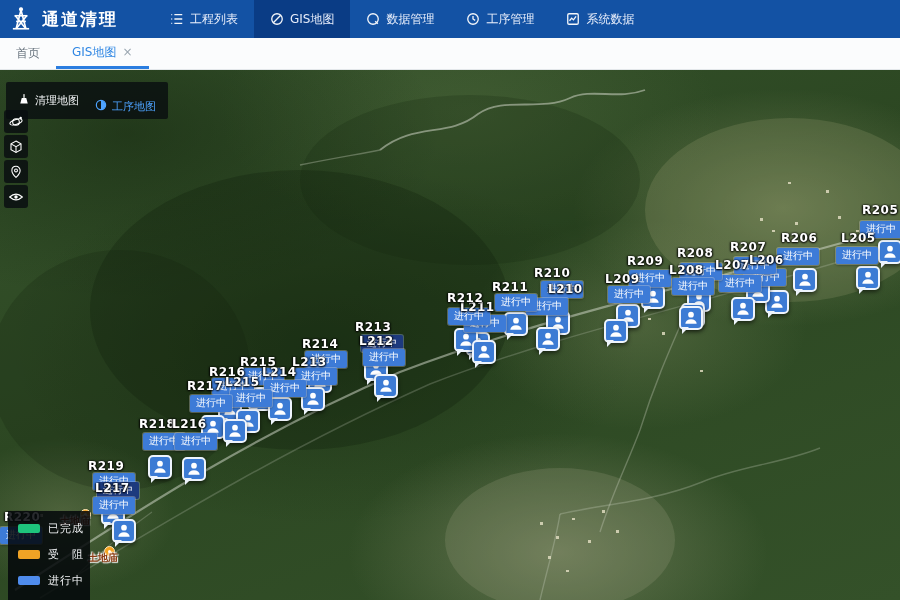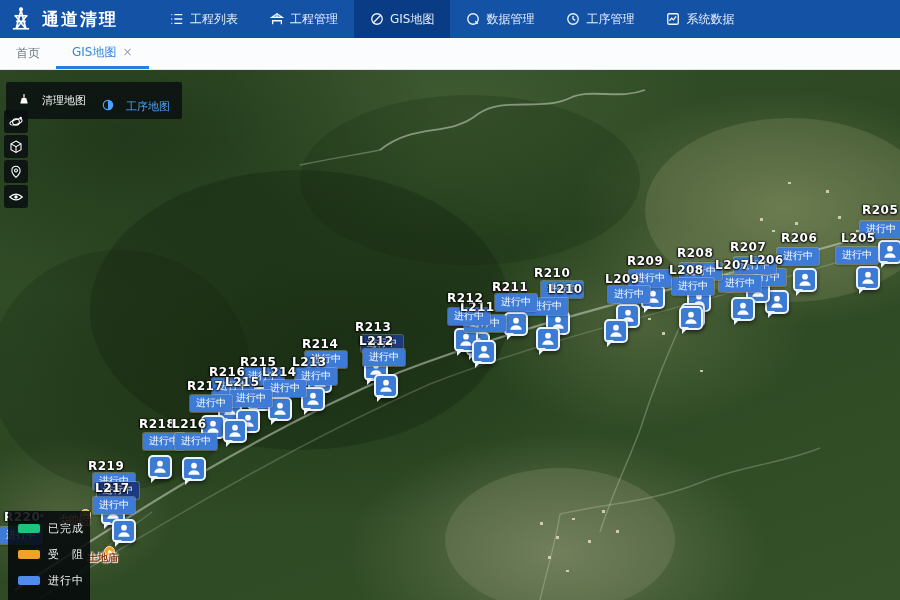--- a/index.html
+++ b/index.html
@@ -30,21 +30,21 @@
       radial-gradient(ellipse 160px 110px at 7% 84%, rgba(155,160,118,0.30), rgba(0,0,0,0) 70%),
       radial-gradient(ellipse 420px 240px at 36% 52%, rgba(14,32,10,0.40), rgba(0,0,0,0) 75%),
       radial-gradient(ellipse 420px 220px at 14% 12%, rgba(12,28,8,0.45), rgba(0,0,0,0) 75%),
       radial-gradient(ellipse 360px 180px at 52% 8%, rgba(120,145,90,0.20), rgba(0,0,0,0) 70%),
       linear-gradient(160deg,#36532c 0%, #2c4722 45%, #345129 100%);
   }
   .map svg.terrain { position:absolute; inset:0; }
 
   
   .map-controls { position:absolute; left:6px; top:12px; display:flex; align-items:center; background:rgba(8,12,16,0.78); border-radius:2px; padding:2px 4px; z-index:40; }
-  .map-ctl-btn { display:flex; align-items:flex-end; gap:12px; font-size:11px; padding:3px 8px; cursor:pointer; color:#f2f4f6; }
+  .map-ctl-btn { display:flex; align-items:flex-end; gap:5px; font-size:11px; padding:3px 8px; cursor:pointer; color:#f2f4f6; }
   .map-ctl-btn.alt { color:#4da3ff;margin-top:12px; }
 
   .side-tools { position:absolute; left:4px; top:40px; display:flex; flex-direction:column; gap:2px; z-index:40; }
   .tool-btn { width:24px; height:23px; background:rgba(8,12,16,0.82); border-radius:3px; display:flex; align-items:center; justify-content:center; cursor:pointer; }
 
   
   .marker-layer { position:absolute; inset:0; z-index:10; }
   .m-label { position:absolute; font-size:12px; font-weight:bold; color:#fff; letter-spacing:.5px; white-space:nowrap; z-index:14;
     text-shadow:0 1px 2px rgba(0,0,0,.95), 1px 0 2px rgba(0,0,0,.8), -1px 0 2px rgba(0,0,0,.8); }
   .m-badge { position:absolute; font-size:10px; color:#fff; background:#3d7bd7; padding:1px 6px 2px; border-radius:2px; white-space:nowrap; z-index:13;
@@ -88,29 +88,20 @@
   </div>
   <div class="nav-items">
     <div class="nav-item">
       <span>
         <svg width="14" height="14" viewBox="0 0 16 16" stroke="#fff" stroke-width="1.6" fill="none">
           <path d="M5 3 h9 M5 8 h9 M5 13 h9"></path>
             <path d="M1.5 3 h1 M1.5 8 h1 M1.5 13 h1"></path>
         </svg>
         </span>
       <span>工程列表</span>
-    </div>
-    <div class="nav-item">
-      <span>
-        <svg width="14" height="14" viewBox="0 0 16 16" stroke="#fff" stroke-width="1.5" fill="none">
-          <path d="M8 2 v4 M3 14 v-4 h10 v4 M3 10 h10 M8 6 h0"></path>
-            <path d="M2 6 h12 L8 2 Z"></path>
-        </svg>
-        </span>
-      <span>工程管理</span>
     </div>
     <div class="nav-item active">
       <span>
         <svg width="14" height="14" viewBox="0 0 16 16" stroke="#fff" stroke-width="1.5" fill="none">
           <circle cx="8" cy="8" r="6"></circle>
             <path d="M3.5 12.5 L12.5 3.5"></path>
         </svg>
         </span>
       <span>GIS地图</span>
     </div>

